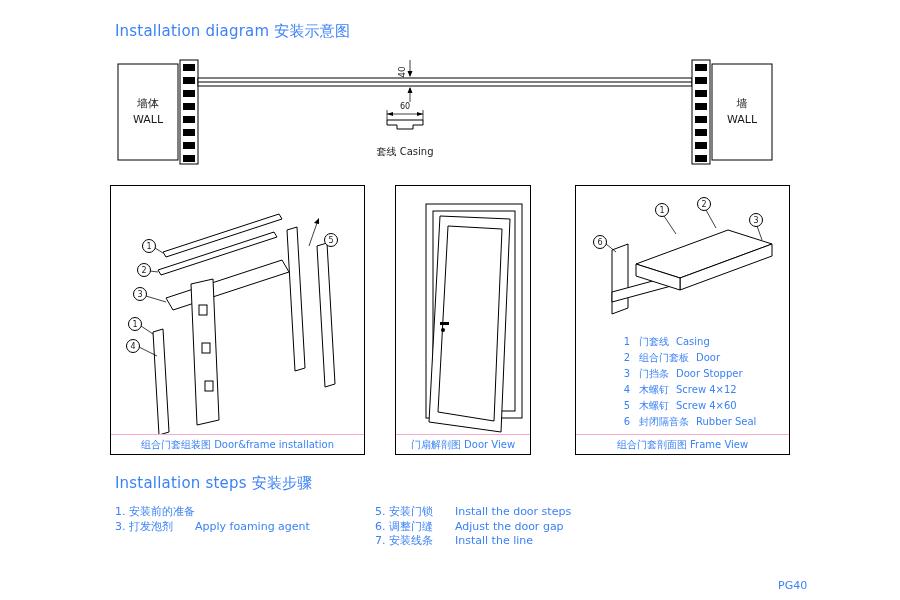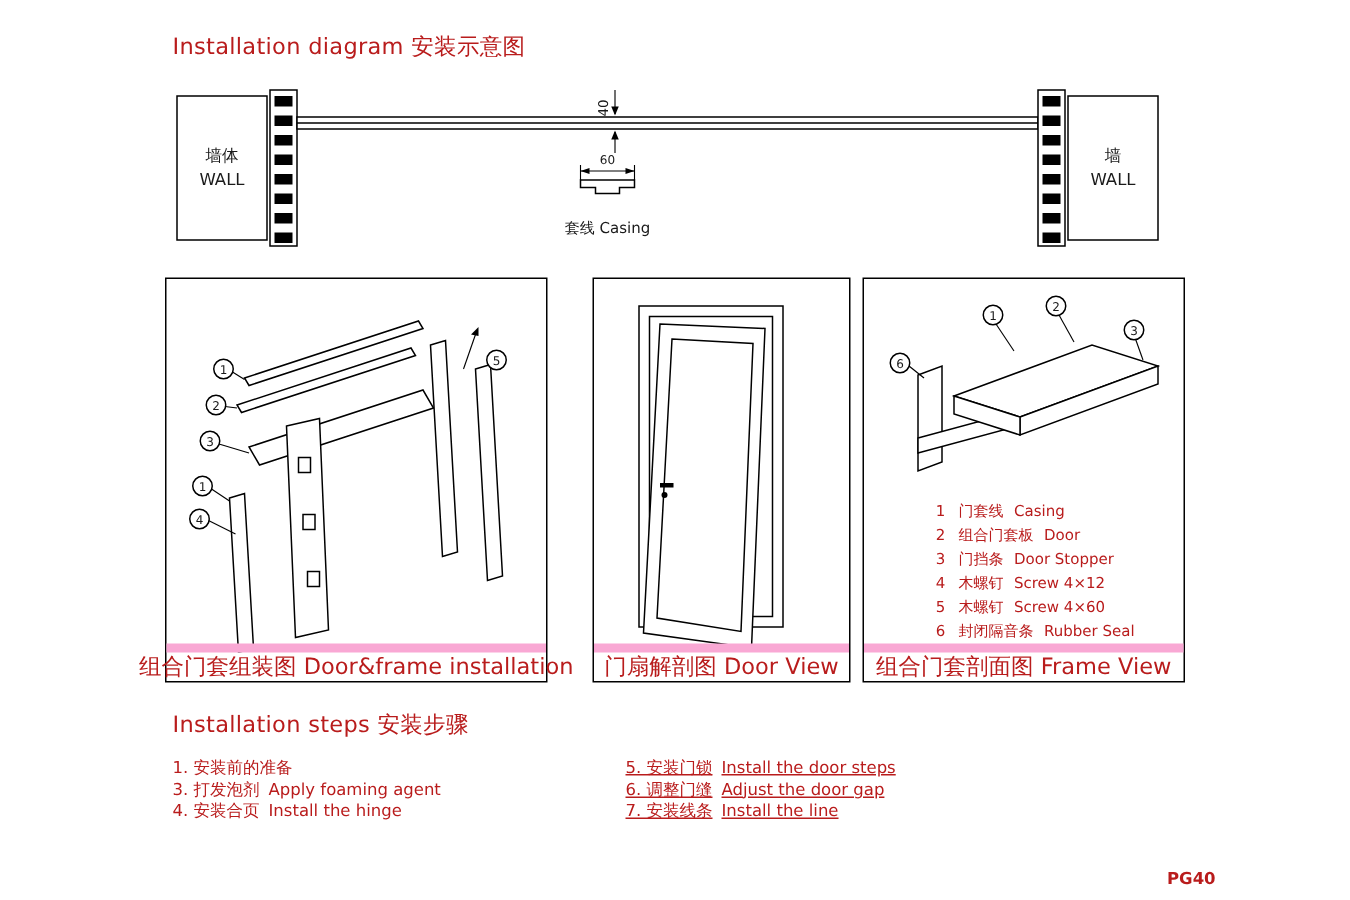--- a/index.html
+++ b/index.html
@@ -1,36 +1,36 @@
 <!DOCTYPE html>
 <html><head>
 <meta charset="utf-8">
 <style>
   html,body{margin:0;padding:0;background:#e8e8e8;}
   .page{position:relative;width:900px;height:600px;background:#ffffff;overflow:hidden;
-        font-family:"DejaVu Sans","Liberation Sans",sans-serif;color:#b91c1c;}
+        font-family:"DejaVu Sans","Liberation Sans",sans-serif;color:#3b82f6;}
   .abs{position:absolute;}
   .h1{font-size:15px;letter-spacing:.2px;}
   .panel{position:absolute;border:1px solid #000;background:#fff;box-sizing:border-box;}
-  .panel-caption{position:absolute;left:0;right:0;bottom:0;height:19px;border-top:6px solid #f9a8d4;
-        display:flex;align-items:center;justify-content:center;font-size:15px;white-space:nowrap;}
+  .panel-caption{position:absolute;left:0;right:0;bottom:0;height:19px;border-top:1px solid #f9a8d4;
+        display:flex;align-items:center;justify-content:center;font-size:10px;white-space:nowrap;}
   .panel-art{position:absolute;left:0;top:0;}
   svg{display:block;}
   svg text{font-family:"DejaVu Sans","Liberation Sans",sans-serif;fill:#1a1a1a;}
   .ln{stroke:#000;stroke-width:1;fill:none;}
   .board{stroke:#000;stroke-width:1;fill:#ffffff;}
   .blk{fill:#000;stroke:none;}
   .callout{stroke:#000;stroke-width:1;fill:#fff;}
   .leader{stroke:#000;stroke-width:.75;fill:none;}
   .steps-col{position:absolute;}
-  .step-row{display:flex;gap:6px;font-size:11px;line-height:14.5px;white-space:nowrap;}
+  .step-row{display:flex;gap:22px;font-size:11px;line-height:14.5px;white-space:nowrap;}
   .legend{position:absolute;left:46px;top:148px;font-size:10px;line-height:16px;}
   .legend-row{display:flex;gap:7px;white-space:nowrap;}
   .legend-num{width:10px;text-align:center;}
-  .pgnum{font-size:11px;font-weight:bold;}
+  .pgnum{font-size:11px;}
 </style>
 </head>
 <body>
 
 <div class="page">
 
   <div class="abs h1" style="left:115px;top:22px;">Installation diagram 安装示意图</div>
 
   <svg class="abs" style="left:110px;top:58px;" width="680" height="112" viewBox="0 0 680 112">
 
@@ -133,21 +133,21 @@
         <text x="22" y="163" font-size="8" text-anchor="middle">4</text>
       </g>
       <g>
         <circle class="callout" cx="220" cy="54" r="6.5"></circle>
         <text x="220" y="57" font-size="8" text-anchor="middle">5</text>
       </g>
     </svg>
     <div class="panel-caption">组合门套组装图 Door&amp;frame installation</div>
   </div>
 
-  <div class="panel" style="left:395px;top:185px;width:172px;height:270px;">
+  <div class="panel" style="left:395px;top:185px;width:136px;height:270px;">
     <svg class="panel-art" width="158" height="249" viewBox="0 0 158 249">
       <rect class="board" x="30" y="18" width="96" height="214"></rect>
       <rect class="board" x="37" y="25" width="82" height="200"></rect>
       <polygon class="board" points="44,30 114,33 105,246 33,236"></polygon>
       <polygon class="ln" points="52,40 106,43 98,235 42,226"></polygon>
 
       <g>
         <rect class="blk" x="44" y="136" width="9" height="3"></rect>
         <circle class="blk" cx="47" cy="144" r="2"></circle>
       </g>
@@ -226,27 +226,23 @@
   <div class="abs h1" style="left:115px;top:474px;">Installation steps 安装步骤</div>
 
   <div class="steps-col" style="left:115px;top:505px;">
     <div class="step-row">
       <span>1. 安装前的准备</span>
     </div>
     <div class="step-row">
       <span>3. 打发泡剂</span>
       <span>Apply foaming agent</span>
     </div>
-    <div class="step-row">
-      <span>4. 安装合页</span>
-      <span>Install the hinge</span>
-    </div>
-  </div>
-
-  <div class="steps-col" style="left:417px;top:505px;text-decoration:underline;">
+  </div>
+
+  <div class="steps-col" style="left:375px;top:505px;">
     <div class="step-row">
       <span>5. 安装门锁</span>
       <span>Install the door steps</span>
     </div>
     <div class="step-row">
       <span>6. 调整门缝</span>
       <span>Adjust the door gap</span>
     </div>
     <div class="step-row">
       <span>7. 安装线条</span>

